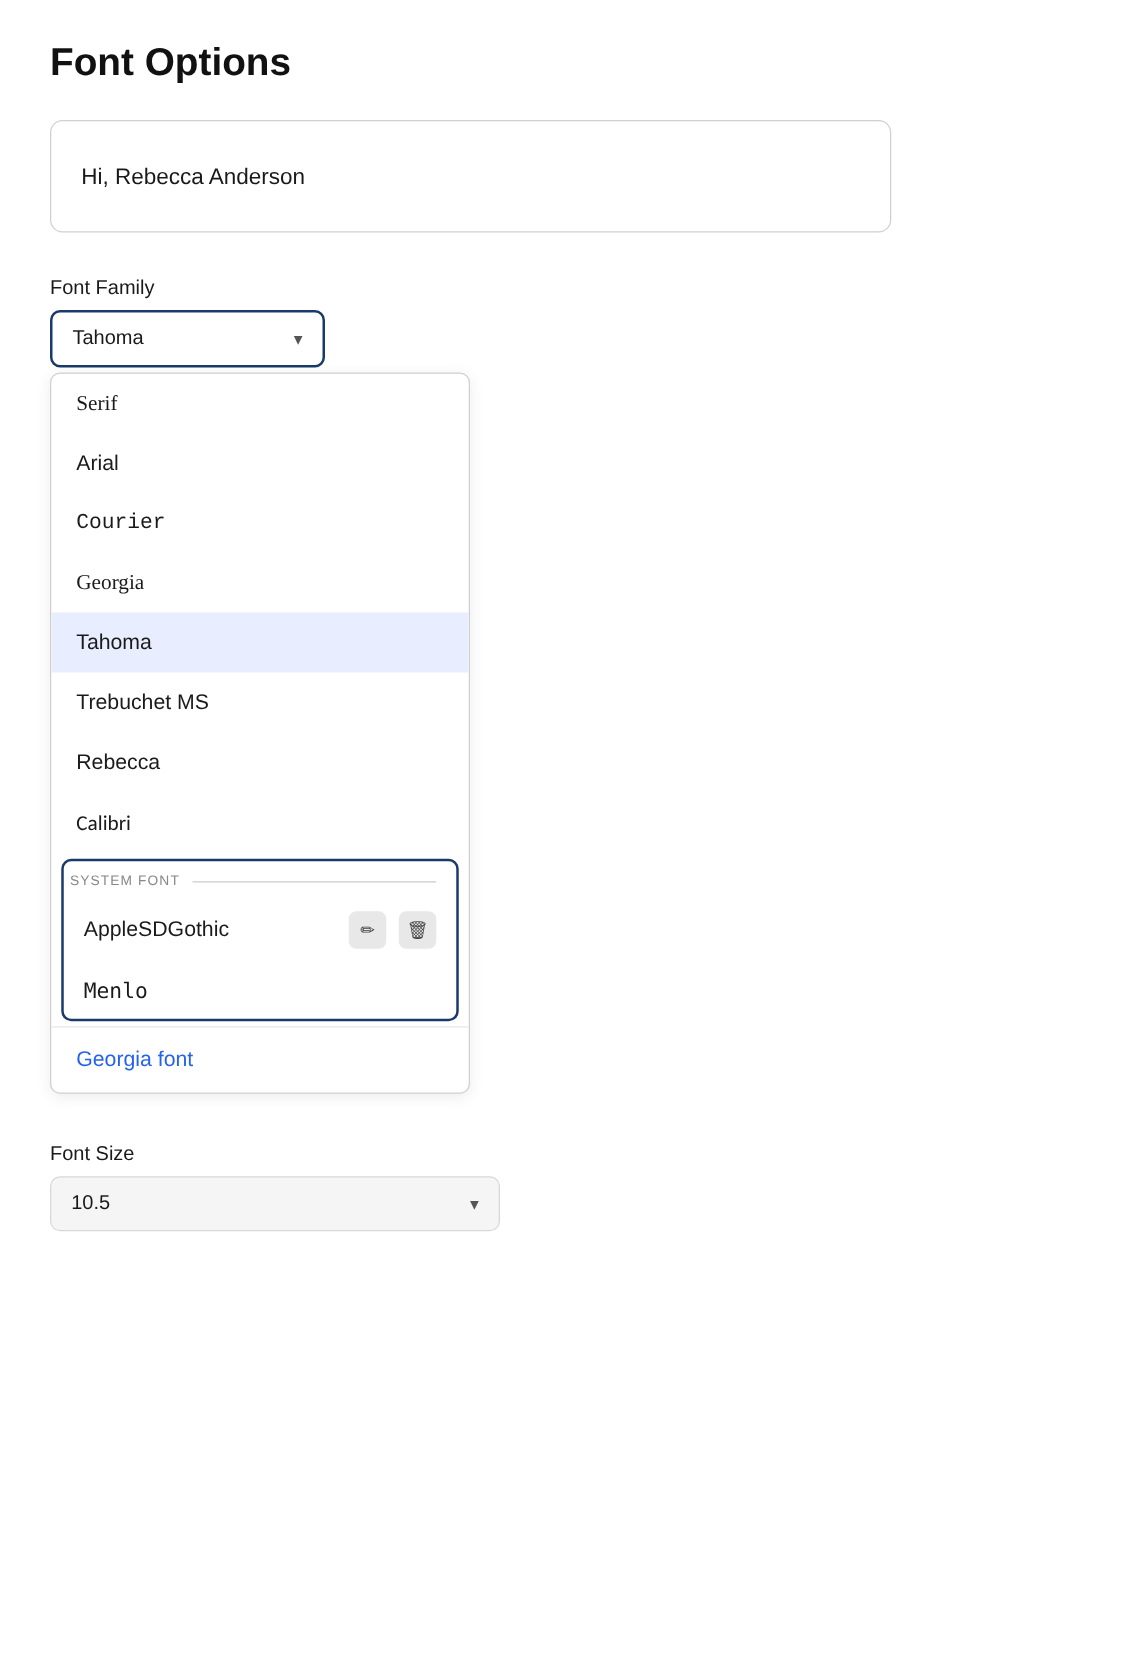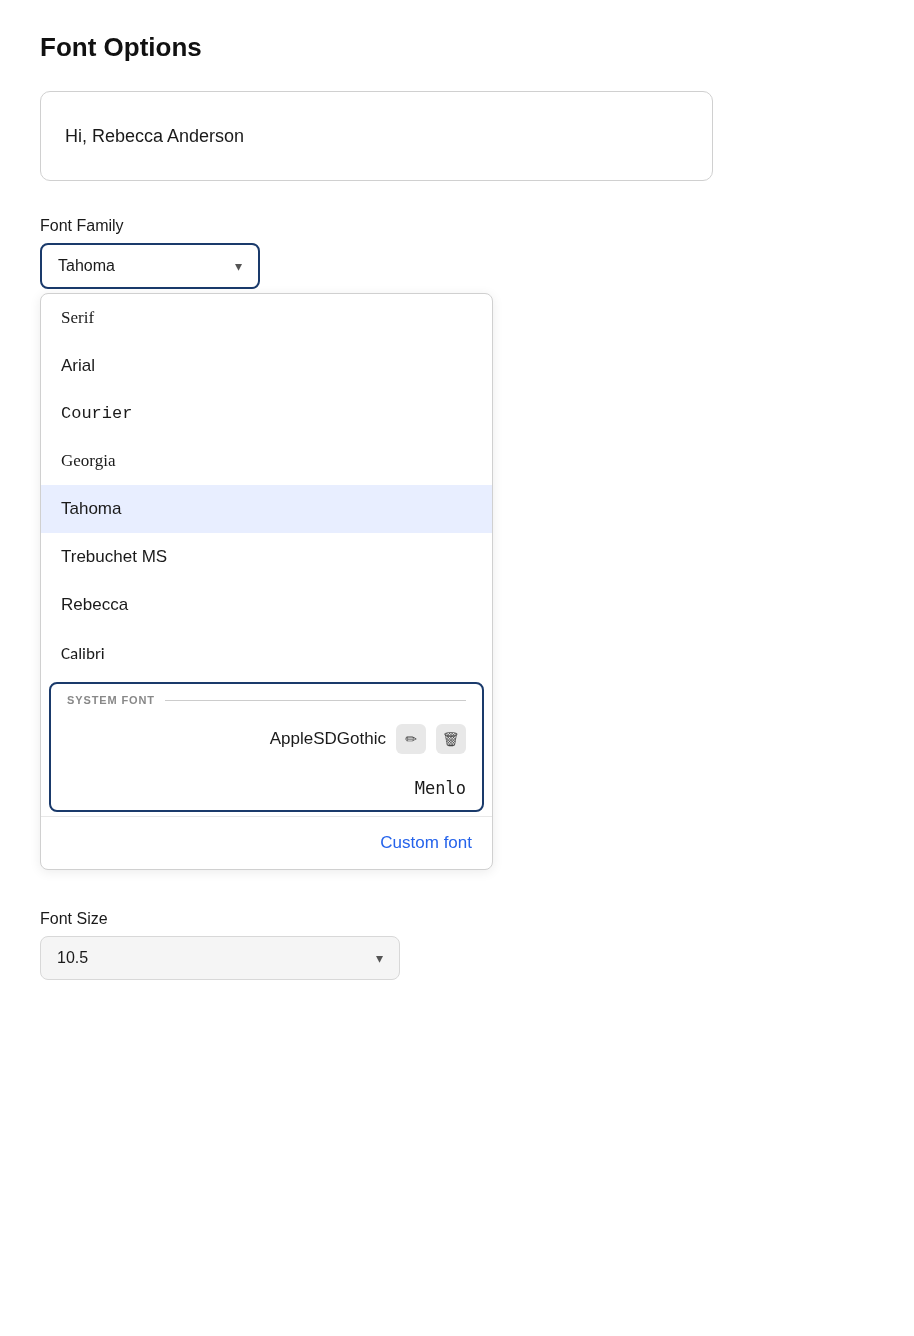--- a/index.html
+++ b/index.html
@@ -11,21 +11,21 @@
     body {
       font-family: -apple-system, BlinkMacSystemFont, 'Segoe UI', sans-serif;
       background: #ffffff;
       padding: 32px 40px;
       width: 914px;
       min-height: 1336px;
       color: #1a1a1a;
     }
 
     .page-title {
-      font-size: 26px;
+      font-size: 31px;
       font-weight: 700;
       margin-bottom: 28px;
       color: #111;
     }
 
     .preview-box {
       border: 1.5px solid #d0d0d0;
       border-radius: 10px;
       padding: 28px 24px;
       margin-bottom: 36px;
@@ -94,25 +94,24 @@
 
     .font-size-dropdown .chevron {
       color: #555;
       font-size: 14px;
     }
 
     .dropdown-menu {
       border: 1.5px solid #d0d0d0;
       border-radius: 8px;
       background: #fff;
-      width: 453px;
+      width: 336px;
       margin-top: 4px;
       overflow: hidden;
       box-shadow: 0 2px 12px rgba(0,0,0,0.08);
-      text-align: right;
     }
 
     .dropdown-item {
       padding: 14px 20px;
       font-size: 17px;
       cursor: pointer;
       color: #1a1a1a;
       display: flex;
       align-items: center;
       gap: 10px;
@@ -164,24 +163,24 @@
 
     .system-font-section {
       border: 2.5px solid #1a3a6b;
       border-radius: 8px;
       margin: 4px 8px;
       overflow: hidden;
     }
 
     .system-font-label {
       font-size: 11px;
-      font-weight: 700;
+      font-weight: 400;
       color: #888;
       letter-spacing: 0.08em;
-      padding: 10px 16px 6px 16px;
+      padding: 10px 16px 6px 5px;
       display: flex;
       align-items: center;
       gap: 10px;
     }
 
     .system-font-label::after {
       content: '';
       flex: 1;
       height: 1px;
       background: #ccc;
@@ -288,21 +287,21 @@
             <div class="icon-btn">
               <span>🗑</span>
             </div>
           </div>
 
           <div class="system-font-item menlo-font">
             <span class="item-name">Menlo</span>
           </div>
         </div>
 
-        <div class="custom-font-item">Custom font</div>
+        <div class="custom-font-item">Georgia font</div>
 
       </div>
     </div>
   </div>
 
   <div class="control-group">
     <span class="control-label">Font Size</span>
 
     <div class="font-size-dropdown">
       <span>10.5</span>

